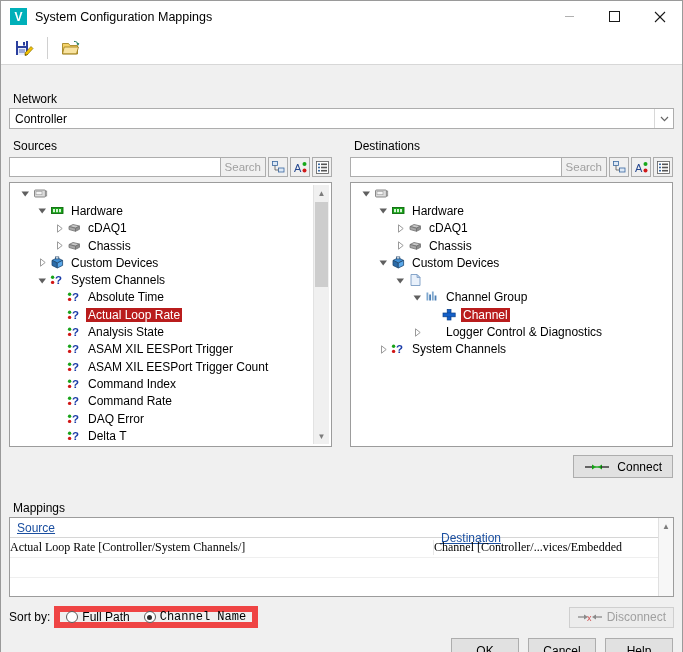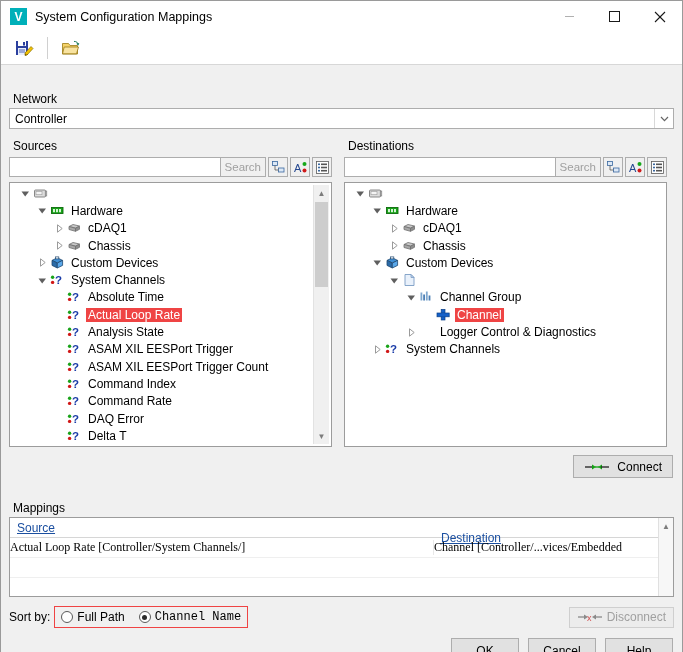--- a/index.html
+++ b/index.html
@@ -112,21 +112,21 @@
     border-left: 1px solid #d8d8d8;
     background: #ffffff;
     display: flex; align-items: center; justify-content: center;
     color: #555;
     font-size: 9px;
   }
 
   
   .panels {
     display: flex;
-    gap: 12px;
+    gap: 18px;
     margin-top: 10px;
   }
   .panel { width: 323px; }
   .panel-title { font-size: 12px; padding: 0 0 4px 4px; }
 
   .search-row {
     display: flex;
     align-items: center;
     height: 20px;
   }
@@ -189,21 +189,21 @@
   }
   .tree-row .expander.empty { color: transparent; }
   .tw-icon {
     width: 17px;
     flex: 0 0 17px;
     display: flex; align-items: center; justify-content: center;
     margin-right: 3px;
   }
   .tree-label { padding: 0 2px; }
   .tree-row.selected .tree-label {
-    background: #ef4444;
+    background: #b91c1c;
     color: #ffffff;
   }
 
   
   .vscroll {
     position: absolute;
     top: 2px; right: 2px; bottom: 2px;
     width: 16px;
     background: #f0f0f0;
     border-left: 1px solid #e2e2e2;
@@ -287,21 +287,21 @@
   
   .footer-row {
     display: flex;
     align-items: center;
     margin-top: 9px;
   }
   .sortby-label { font-size: 12px; margin-right: 4px; }
   .radio-group {
     display: flex;
     align-items: center;
-    border: 1px solid #ef4444;
+    border: 6px solid #ef4444;
     height: 22px;
     padding: 0 6px;
   }
   .radio {
     display: flex; align-items: center;
     font-size: 12px;
     margin-right: 14px;
   }
   .radio:last-child { margin-right: 0; font-family: Liberation Mono, monospace; }
   .radio .rb {

